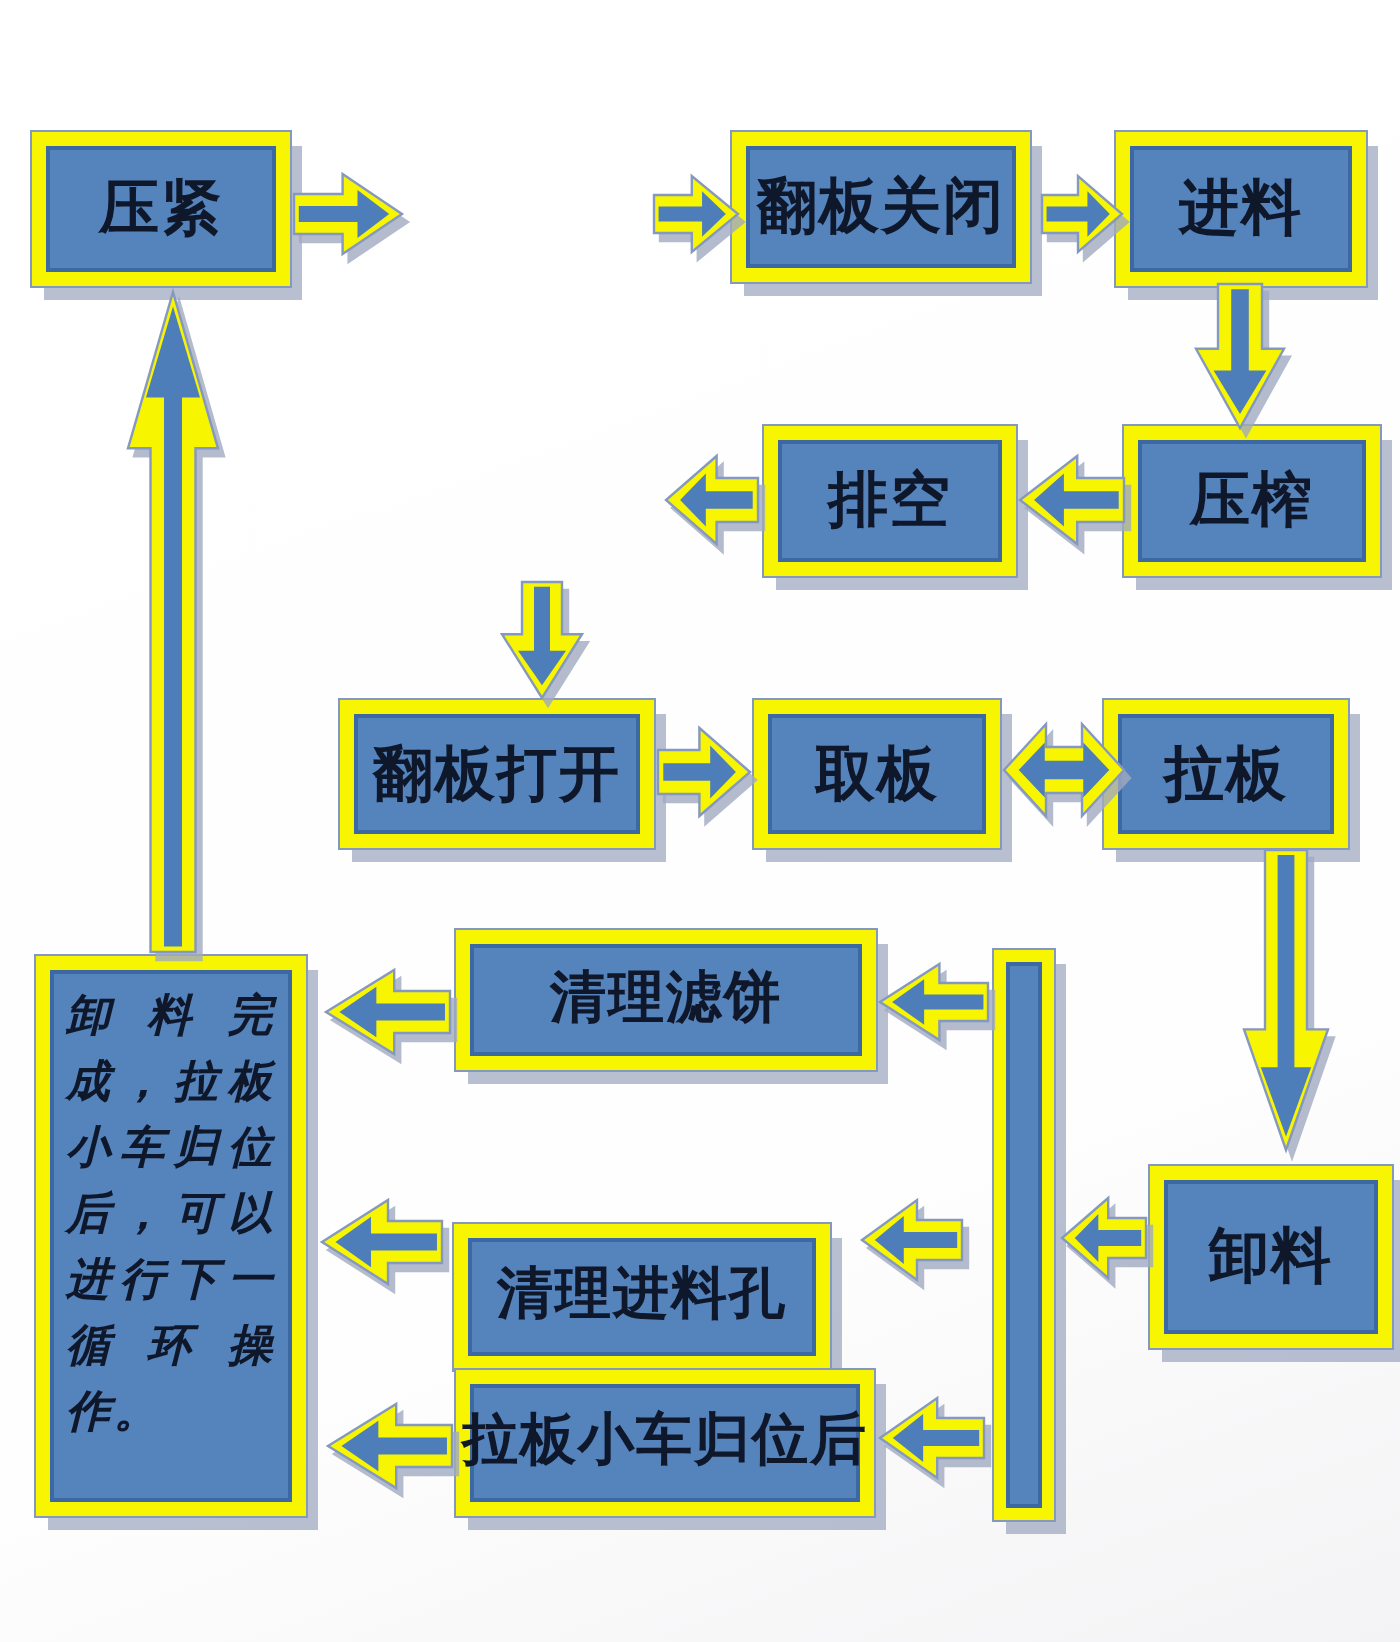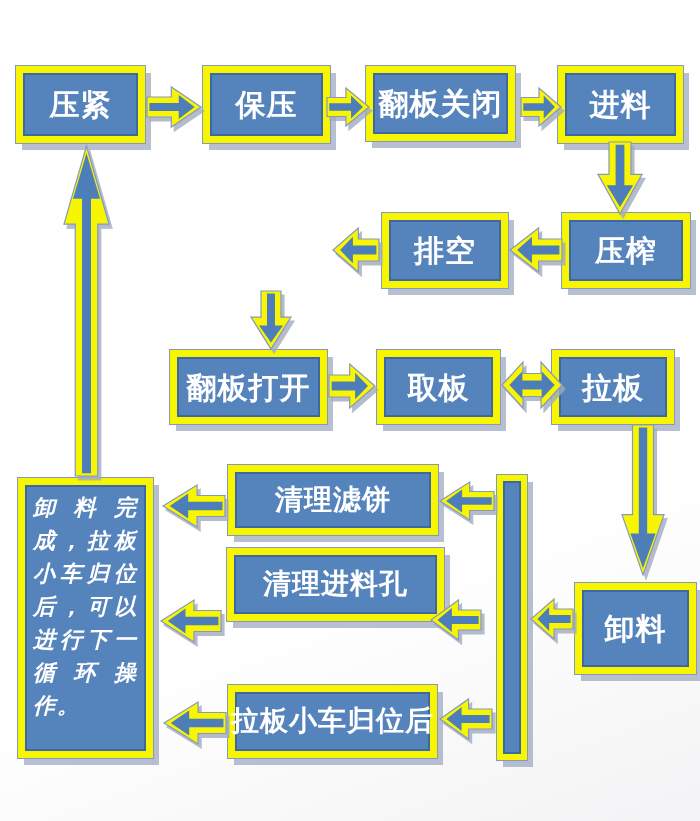--- a/index.html
+++ b/index.html
@@ -9,43 +9,40 @@
     font-family:"Liberation Serif","DejaVu Serif",serif;
   }
   .node{
     position:absolute;box-sizing:border-box;
     background:#5583bc;
     border:7px solid #f8f500;
     box-shadow:inset 0 0 0 2px #3c68a4, 0 0 0 1px #8598bf, 6px 7px 0 rgba(160,170,193,.75);
     display:flex;align-items:center;justify-content:center;
   }
   .node .lbl{
-    color:#ffffff;font-weight:bold;letter-spacing:1px;line-height:1.1;
+    color:#0f172a;font-weight:bold;letter-spacing:1px;line-height:1.1;
     text-align:center;white-space:nowrap;
   }
   .fs30 .lbl{font-size:30px;}
   .fs28 .lbl{font-size:28px;}
   .note{align-items:flex-start;justify-content:flex-start;}
   .note .lbl{
     font-size:22px;white-space:normal;text-align:justify;line-height:1.5;
     letter-spacing:2px;padding:6px 8px;font-style:italic;
   }
   .bar{border-width:6px;}
   svg.arrow{position:absolute;overflow:visible;filter:drop-shadow(3px 4px 0 rgba(160,170,193,.8));}
 </style>
 </head>
 <body>
 
 <div class="canvas">
 
   <div class="node fs30" style="left:16px;top:66px;width:129px;height:77px">
       <span class="lbl">压紧</span>
-    </div>
-  <div class="node fs30" style="left:203px;top:66px;width:127px;height:77px">
-      <span class="lbl">保压</span>
     </div>
   <div class="node fs30" style="left:366px;top:66px;width:149px;height:75px">
       <span class="lbl">翻板关闭</span>
     </div>
   <div class="node fs30" style="left:558px;top:66px;width:125px;height:77px">
       <span class="lbl">进料</span>
     </div>
 
   <div class="node fs30" style="left:562px;top:213px;width:128px;height:75px">
       <span class="lbl">压榨</span>
@@ -70,21 +67,21 @@
 
   <div class="node note" style="left:18px;top:478px;width:135px;height:280px">
       <span class="lbl">卸料完成，拉板小车归位后，可以进行下一循环操作。</span>
     </div>
 
   <div class="node bar" style="left:497px;top:475px;width:30px;height:285px"></div>
 
   <div class="node fs28" style="left:228px;top:465px;width:210px;height:70px">
       <span class="lbl">清理滤饼</span>
     </div>
-  <div class="node fs28" style="left:227px;top:548px;width:217px;height:73px">
+  <div class="node fs28" style="left:227px;top:612px;width:188px;height:73px">
       <span class="lbl">清理进料孔</span>
     </div>
   <div class="node fs28" style="left:228px;top:685px;width:209px;height:73px">
       <span class="lbl">拉板小车归位后</span>
     </div>
 
   <svg class="arrow" width="54" height="40" style="left:147px;top:87px" viewBox="0 0 54 40">
       <g transform="">
         <path d="M0 10 H24.299999999999997 V0 L54 20 L24.299999999999997 40 V30 H0 Z" fill="#f8f500" stroke="#8598bf" stroke-width="1.2"></path>
         <path d="M2.4 16 H31.746 V8 L47.6 20 L31.746 32 V24 H2.4 Z" fill="#4e7eb9"></path>

